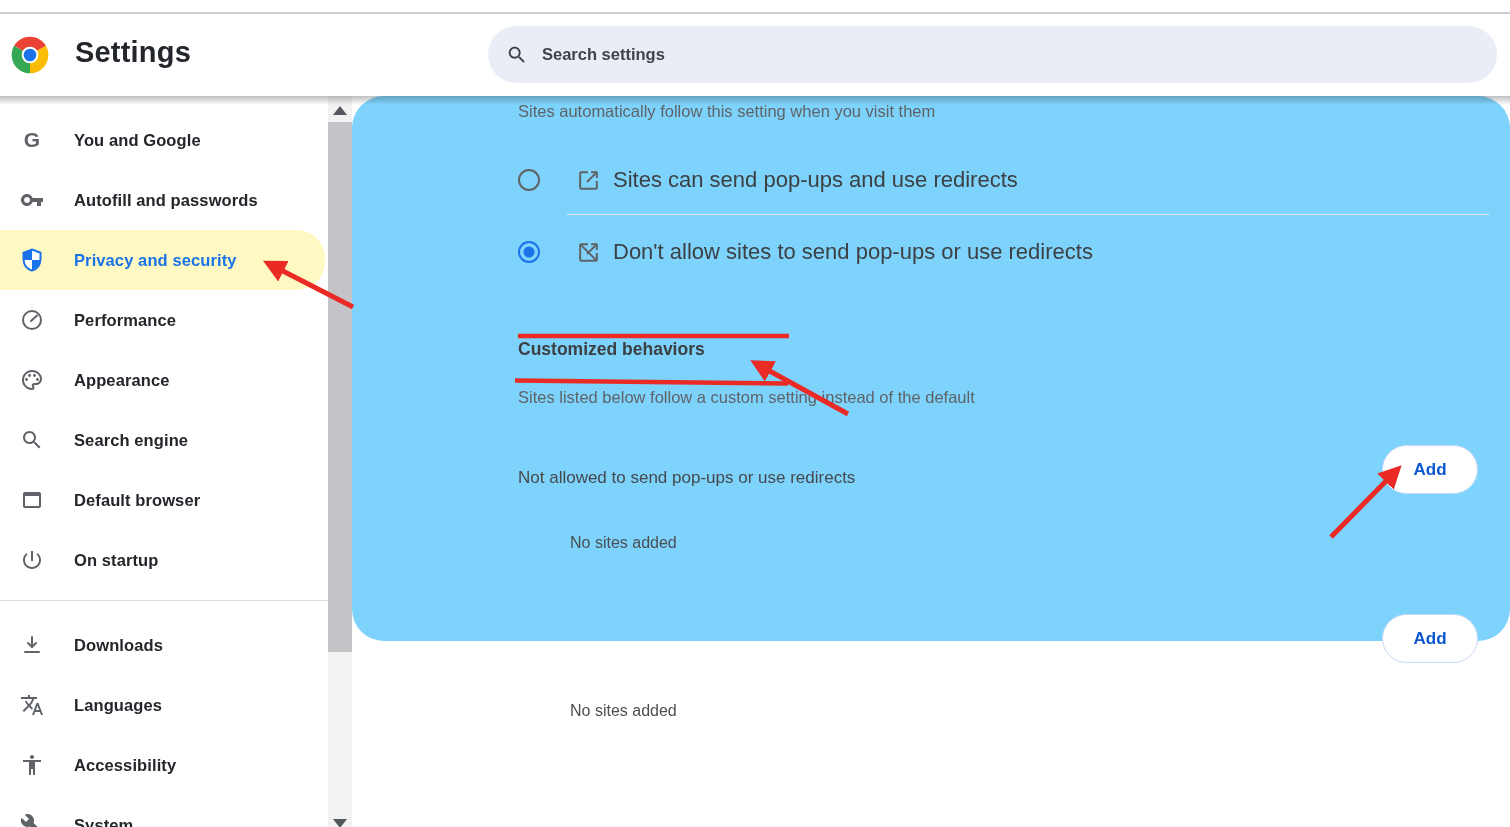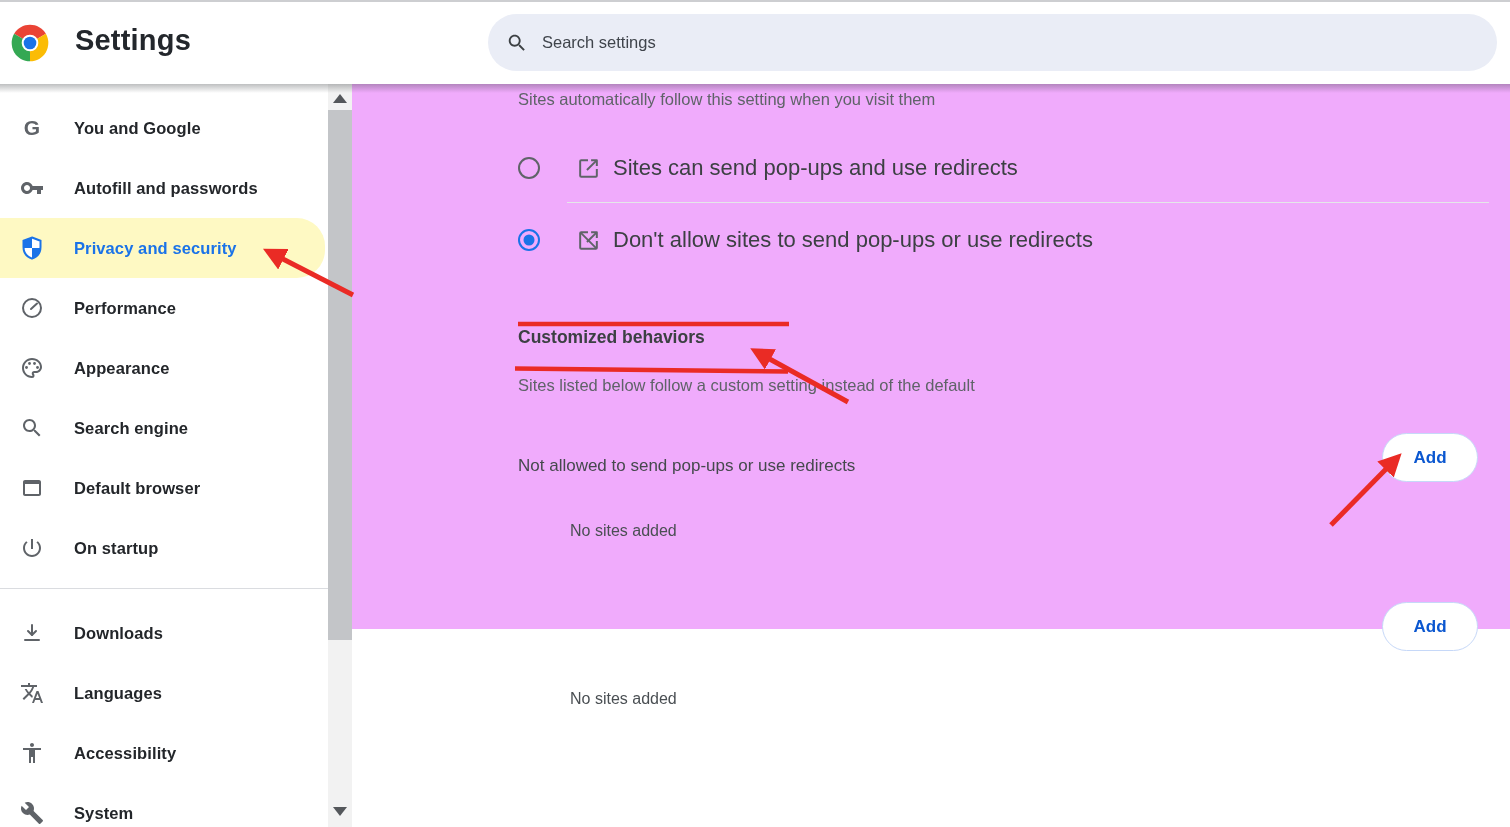--- a/index.html
+++ b/index.html
@@ -1,26 +1,26 @@
 <!DOCTYPE html>
 <html><head>
 <meta charset="utf-8">
 <style>
   * { box-sizing: border-box; margin: 0; padding: 0; }
   html,body { width:1510px; height:827px; overflow:hidden; background:#fff;
               font-family:"Liberation Sans", sans-serif; }
-  .page { position:relative; width:1510px; height:629px; background:#fff; }
+  .page { position:relative; width:1510px; height:629px; background:#fff;margin-top:12px; }
   .topline { position:absolute; top:0; left:0; width:100%; height:2px; background:#cdced1; z-index:6; }
 
   
   .header { position:absolute; top:0; left:0; width:100%; height:84px; background:#fff; z-index:5; }
   .logo { position:absolute; left:10px; top:23px; width:40px; height:40px; }
   .title { position:absolute; left:75px; top:24px; font-size:29px; font-weight:700; color:#23272c; letter-spacing:0.2px; }
   .search { position:absolute; left:488px; top:14px; width:1009px; height:57px; background:#eaedf6;
-            border-radius:28.5px; display:flex; align-items:center; padding-left:18px; cursor:text; }
+            border-radius:28.5px; display:flex; align-items:center; padding-left:18px; cursor:text;font-weight:bold; }
   .search .mag { width:22px; height:22px; margin-right:14px; flex:0 0 auto; }
   .search .ph { font-size:16.5px; color:#3f444b; }
   .hdr-shadow { position:absolute; top:84px; left:0; width:100%; height:9px; z-index:4;
                 background:linear-gradient(to bottom, rgba(40,44,48,0.30), rgba(40,44,48,0)); }
 
   
   .sidebar { position:absolute; left:0; top:84px; width:328px; padding-top:14px; background:#fff; z-index:2; }
   .sitem { display:flex; align-items:center; height:60px; padding-left:20px; cursor:pointer;
            border-radius:0 28px 28px 0; }
   .sitem .sic { width:24px; height:24px; margin-right:30px; flex:0 0 auto; }
@@ -32,21 +32,21 @@
   
   .sbar { position:absolute; left:328px; top:84px; width:24px; height:743px; background:#f2f2f2; z-index:3; }
   .sarrow { position:absolute; left:0; width:24px; height:20px; display:flex; align-items:center; justify-content:center; cursor:pointer; }
   .sarrow.up { top:4px; }
   .sarrow.down { bottom:6px; }
   .tri-up { width:0; height:0; border-left:7px solid transparent; border-right:7px solid transparent; border-bottom:9px solid #54575b; }
   .tri-down { width:0; height:0; border-left:7px solid transparent; border-right:7px solid transparent; border-top:9px solid #54575b; }
   .sthumb { position:absolute; left:0; top:26px; width:24px; height:530px; background:#c3c5c8; cursor:grab; }
 
   
-  .main { position:absolute; left:352px; top:84px; right:0; bottom:0; background:#f0abfc; z-index:1; }
+  .main { position:absolute; left:352px; top:84px; right:0; bottom:0; background:#7dd3fc; z-index:1;border-radius:32px; }
   .note { position:absolute; left:166px; top:6px; font-size:16.5px; color:#5f6368; }
   .radiorow { position:absolute; left:166px; height:48px; display:flex; align-items:center; cursor:pointer; }
   .radio { width:22px; height:22px; border:2.5px solid #5f6368; border-radius:50%; flex:0 0 auto; }
   .radio.sel { border-color:#1a73e8; position:relative; }
   .radio.sel::after { content:""; position:absolute; left:50%; top:50%; width:11px; height:11px;
                       transform:translate(-50%,-50%); border-radius:50%; background:#1a73e8; }
   .cicon { width:25px; height:25px; margin-left:36px; flex:0 0 auto; }
   .rlabel { margin-left:12px; font-size:22px; color:#3c4043; }
   .divider { position:absolute; left:215px; top:118px; width:922px; height:1px; background:#e5e7e9; }
   .subhead { position:absolute; left:166px; top:243px; font-size:17.5px; font-weight:700; color:#3c4043; }

